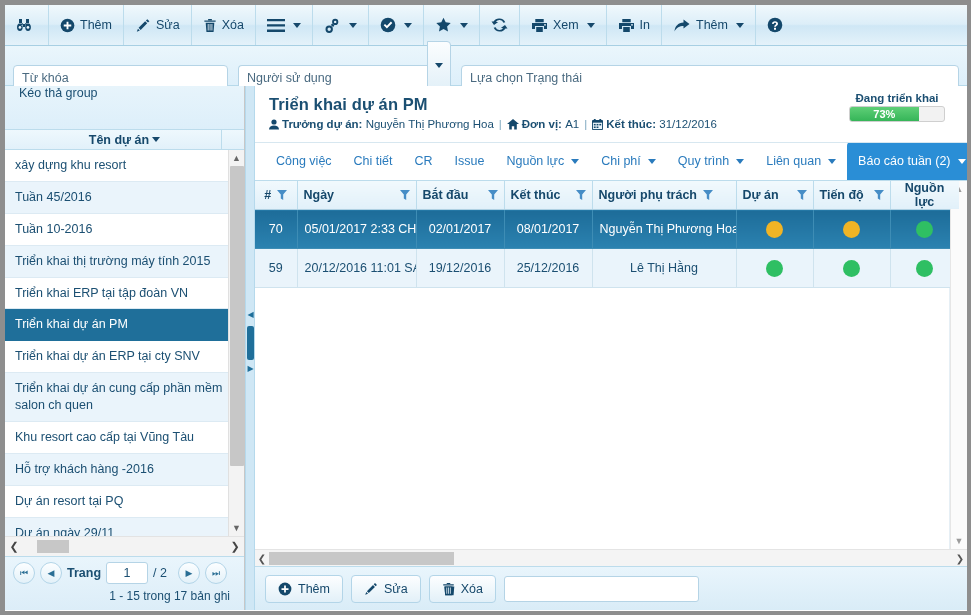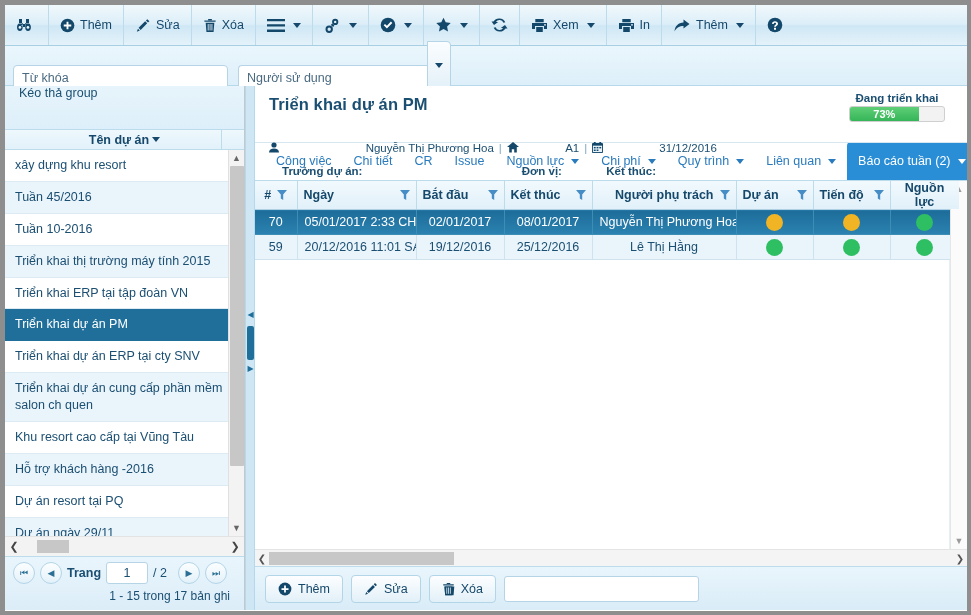--- a/index.html
+++ b/index.html
@@ -175,21 +175,21 @@
   .main { flex: 1; display: flex; flex-direction: column; background: #fff; min-width: 0; }
   .main-head {
     position: relative;
     padding: 9px 12px 6px 14px;
     border-bottom: 1px solid #d7e7f0;
     background: #fff;
     height: 57px;
   }
   .mh-title { font-size: 16.5px; font-weight: bold; color: #1b4f72; letter-spacing: .1px; }
   .mh-meta { margin-top: 4px; font-size: 11.5px; color: #1b4f72; display: flex; align-items: center; flex-wrap: nowrap; gap: 0; }
-  .mh-meta b { font-weight: bold; margin-top: 47px; }
+  .mh-meta b { font-weight: bold; }
   .mh-meta .sep { margin: 0 5px; color: #7da7bf; }
   .mh-meta .ico { margin-right: 3px; display: inline-flex; vertical-align: -1px; }
   .mh-status { position: absolute; right: 22px; top: 6px; width: 96px; text-align: center; }
   .mh-status-label { font-size: 11.5px; font-weight: bold; color: #1b4f72; }
   .mh-bar {
     margin-top: 2px; height: 16px; border: 1px solid #cfcfcf; border-radius: 3px;
     background: #f2f2f2; position: relative; overflow: hidden;
   }
   .mh-bar-fill {
     height: 100%;
@@ -224,21 +224,21 @@
   table.grid th {
     background: linear-gradient(to bottom, #f1f9fd 0%, #e1f0f9 100%);
     border-right: 1px solid #bcdcec; border-bottom: 1px solid #aed0e2;
     height: 27px; font-size: 12.5px; font-weight: bold; color: #16486b;
     padding: 0 6px; position: relative;
   }
   table.grid th .thin { display: flex; align-items: center; justify-content: center; gap: 6px; }
   table.grid th .filt { opacity: .85; }
   table.grid td {
     border-right: 1px solid #cfe3ee; border-bottom: 1px solid #cfe3ee;
-    height: 25px; font-size: 12.5px; padding: 0 7px; color: #1b4f72;
+    height: 39px; font-size: 12.5px; padding: 0 7px; color: #1b4f72;
     background: #eaf4fb; text-align: center; overflow: hidden; white-space: nowrap; margin-left: 24px;
   }
   tr.row-sel td {
     background: linear-gradient(to bottom, #1d6c99, #2b82b0);
     color: #ffffff; border-right-color: #3e8db5; border-bottom-color: #3e8db5;
   }
   td.left { text-align: left; }
   .dot { width: 17px; height: 17px; border-radius: 50%; display: inline-block; vertical-align: middle; }
   .filler { flex: 1; background: #fff; border-right: 1px solid #e6eff5; }
 
@@ -414,20 +414,23 @@
     <div class="f-input f-kw">
       <span>Từ khóa</span>
     </div>
     <div class="f-user-wrap">
       <div class="f-input f-user">
         <span>Người sử dụng</span>
       </div>
       <div class="f-user-btn">
         <span class="caret" style="margin-left:0"></span>
       </div>
+    </div>
+    <div class="f-input f-status">
+      <span>Lựa chọn Trạng thái</span>
     </div>
   </div>
 
   <div class="body-split">
 
     <div class="sidebar">
       <div class="sb-group">
         <span>Kéo thả group</span>
       </div>
       <div class="sb-colhead">
@@ -615,21 +618,21 @@
                       <div class="thin" style="justify-content:space-between">
                         <span>Kết thúc</span>
                         <span class="filt">
                           <svg width="10" height="10" viewBox="0 0 10 10">
                             <path fill="#2a7bbd" d="M0 0h10L6.2 4.6V10L3.8 8.4V4.6z"></path>
                           </svg>
                         </span>
                       </div>
                     </th>
                   <th>
-                      <div class="thin" style="justify-content:flex-end">
+                      <div class="thin" style="justify-content:flex-start">
                         <span>Người phụ trách</span>
                         <span class="filt">
                           <svg width="10" height="10" viewBox="0 0 10 10">
                             <path fill="#2a7bbd" d="M0 0h10L6.2 4.6V10L3.8 8.4V4.6z"></path>
                           </svg>
                         </span>
                       </div>
                     </th>
                   <th>
                       <div class="thin" style="justify-content:space-between">

